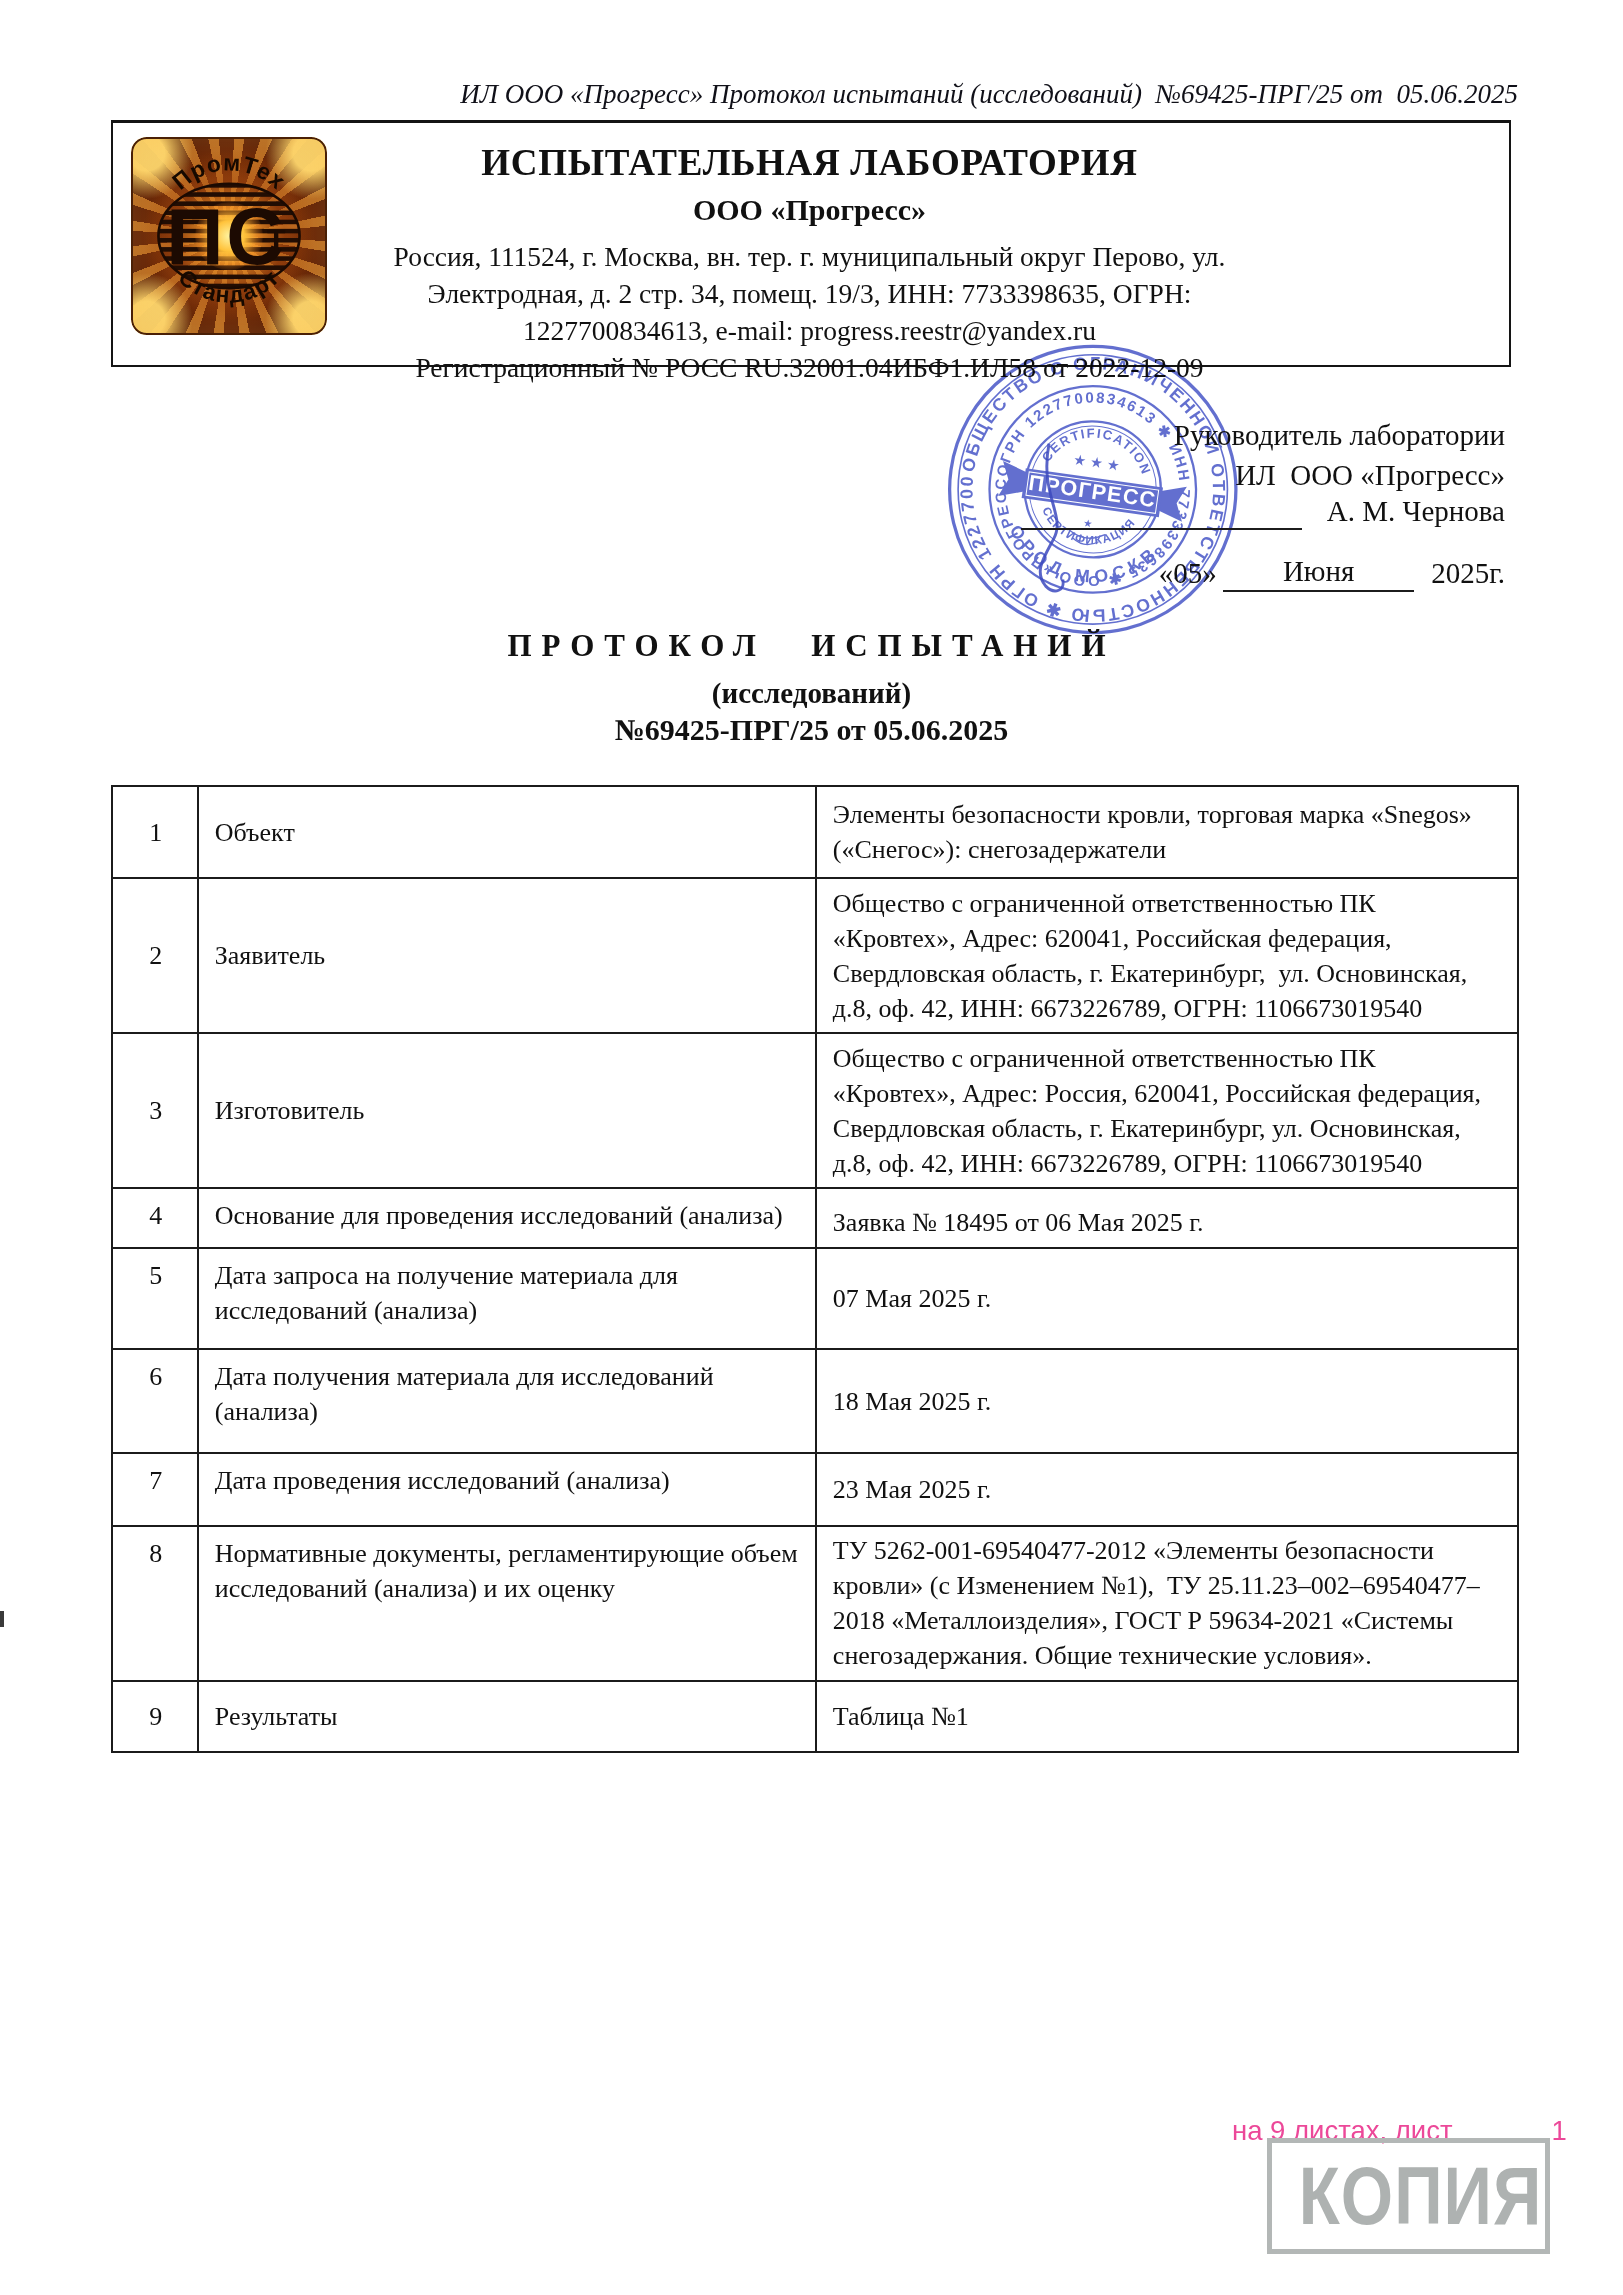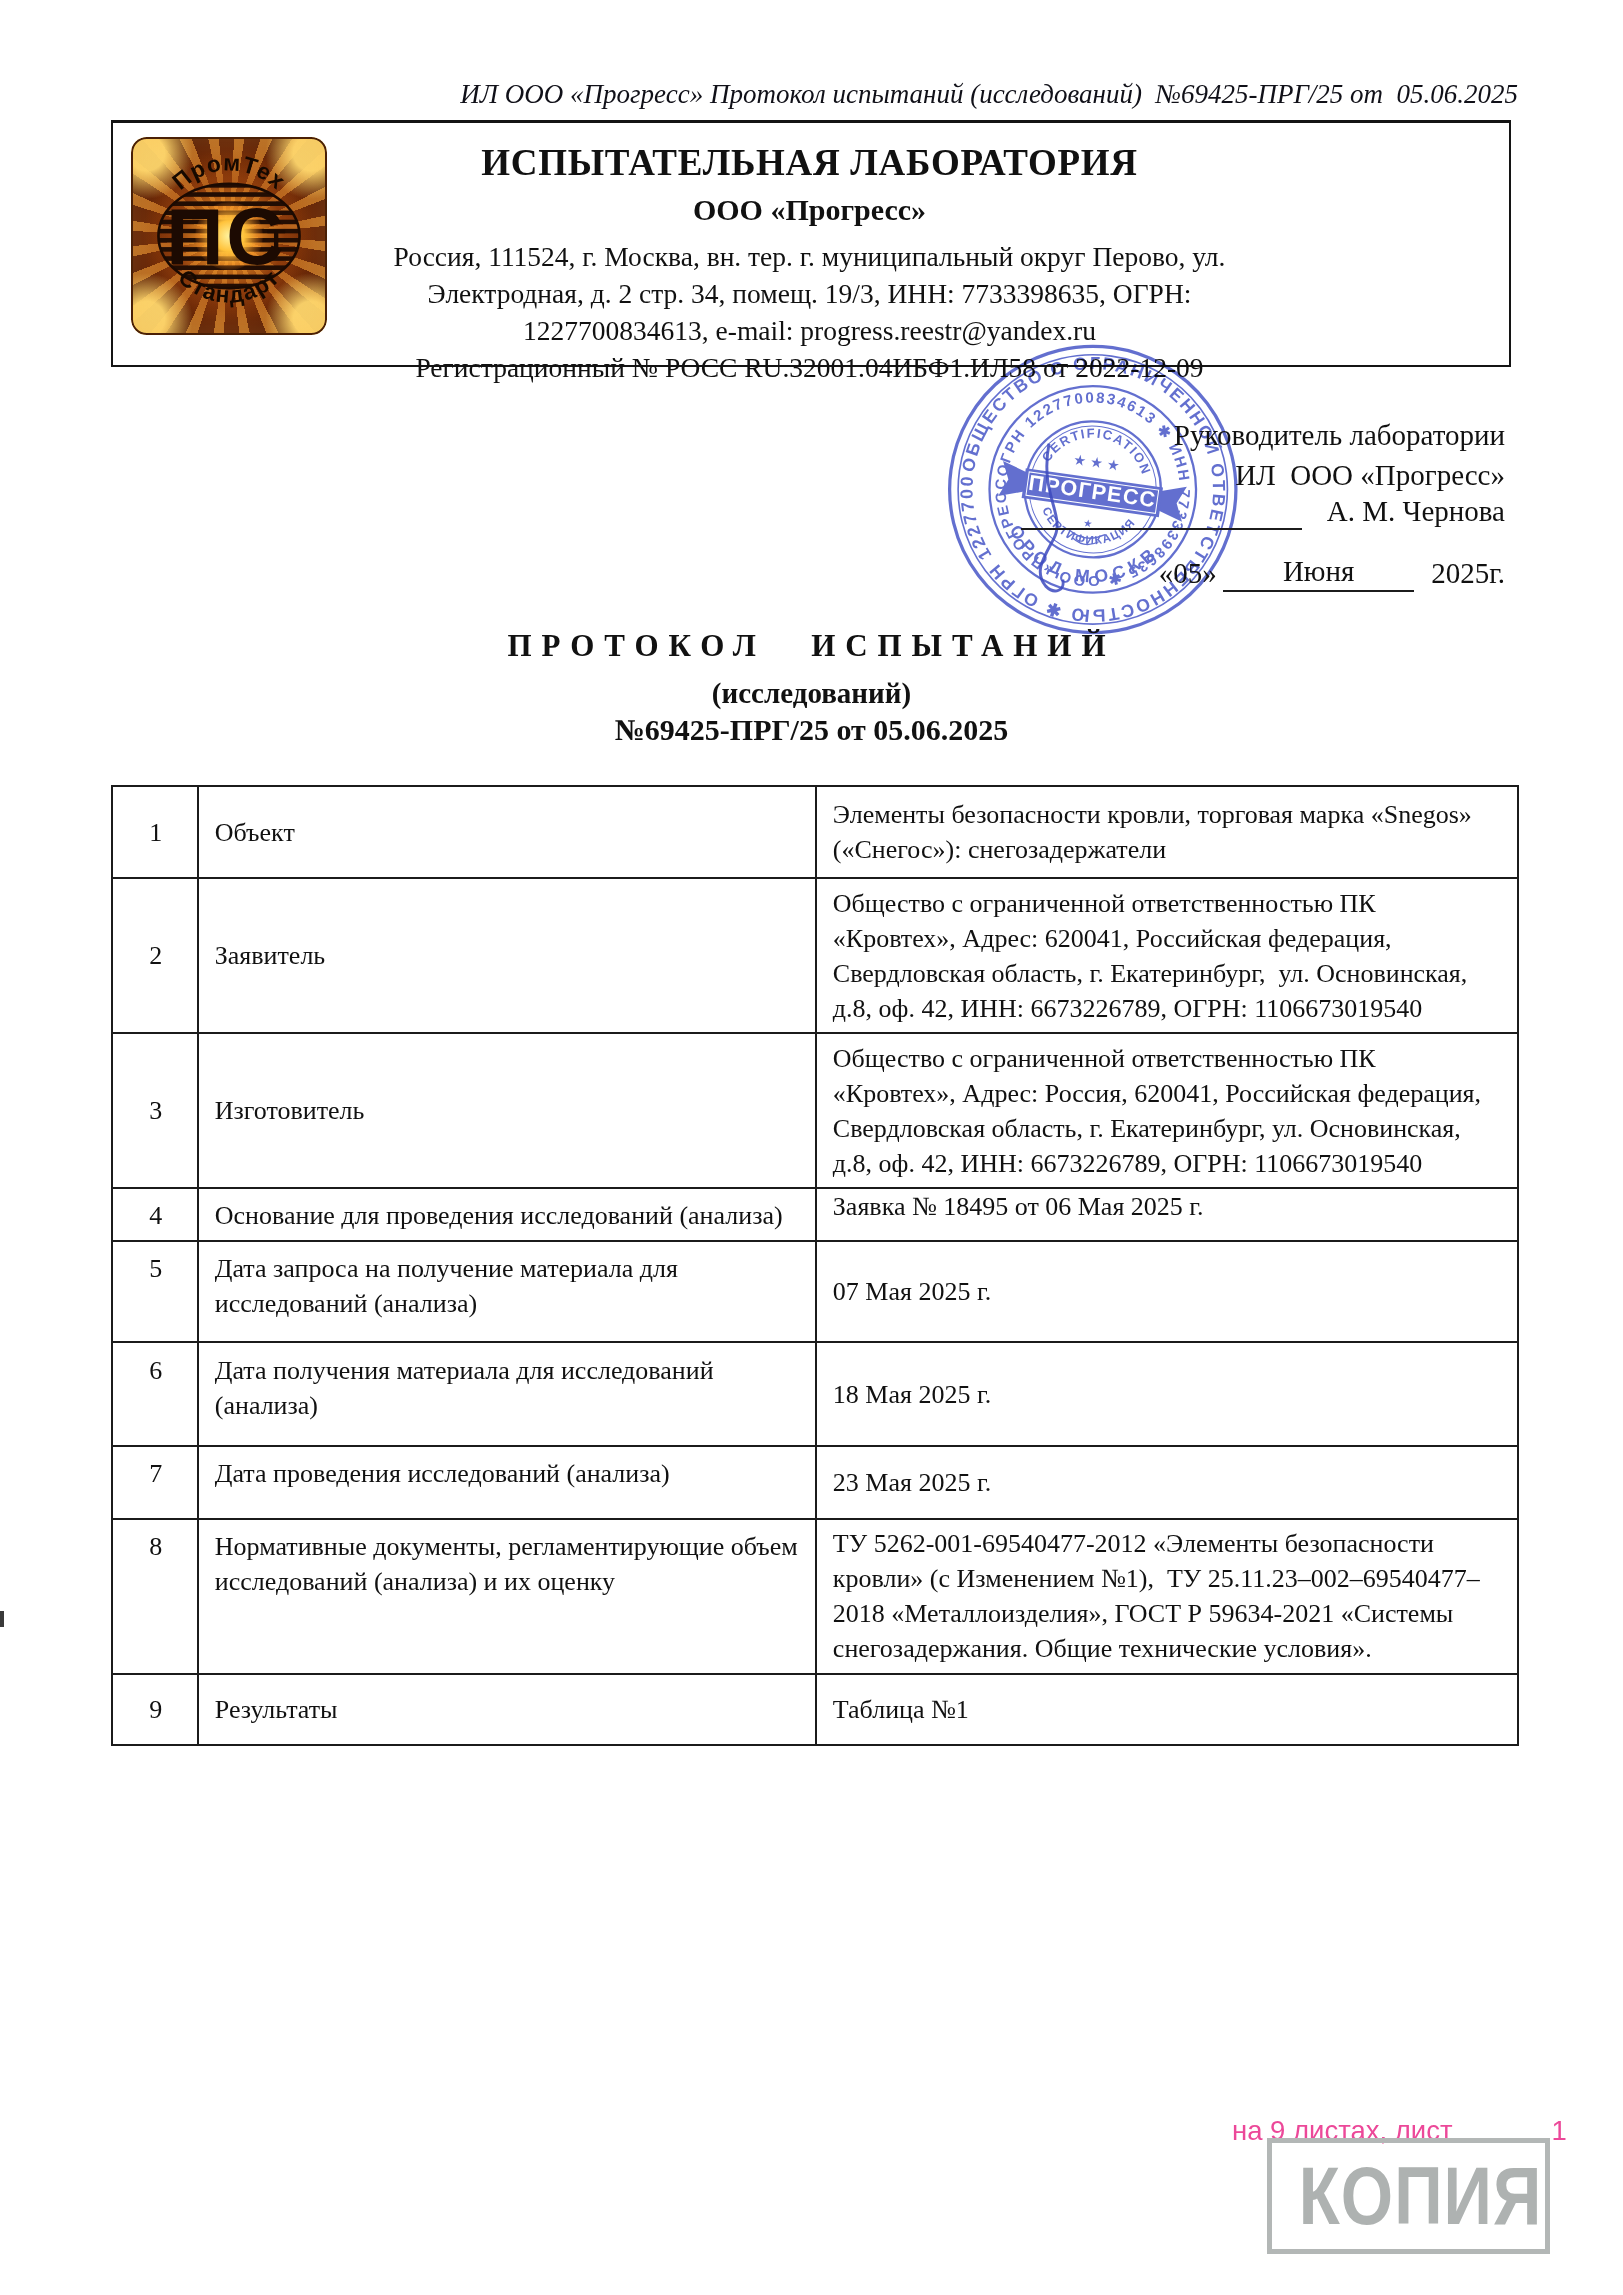--- a/index.html
+++ b/index.html
@@ -66,21 +66,21 @@
     position:absolute;left:111px;top:785px;width:1408px;
     border-collapse:collapse;font-size:26px;line-height:35px;table-layout:fixed;
   }
   .doc-table td{
     border:2px solid #1b1b1b;border-top-width:2.6px;border-bottom-width:2.6px;
     padding:6.5px 14.4px 6.5px 15.7px;vertical-align:middle;
   }
   .c-num{width:54px;text-align:center;padding-left:3.9px;padding-right:3.9px;}
   .c-lbl{width:586px;}
   tr.vt .c-num, tr.vt .c-lbl{vertical-align:top;padding-top:9.2px;}
-  tr.vt4 .c-val{vertical-align:top;padding-top:0;}
+  tr.vt4 .c-val{vertical-align:top;padding-top:16px;}
   tr.r1 td{height:77px;}
   tr.r5 td{height:84px;}
   tr.r6 td{height:86px;}
   tr.r7 td{height:55px;}
   tr.r9 td{height:56px;}
   
   .sheets{
     position:absolute;top:2115px;left:1232px;
     font-family:"Liberation Sans", sans-serif;font-size:27.5px;color:#ec4899;
     display:flex;align-items:center;

